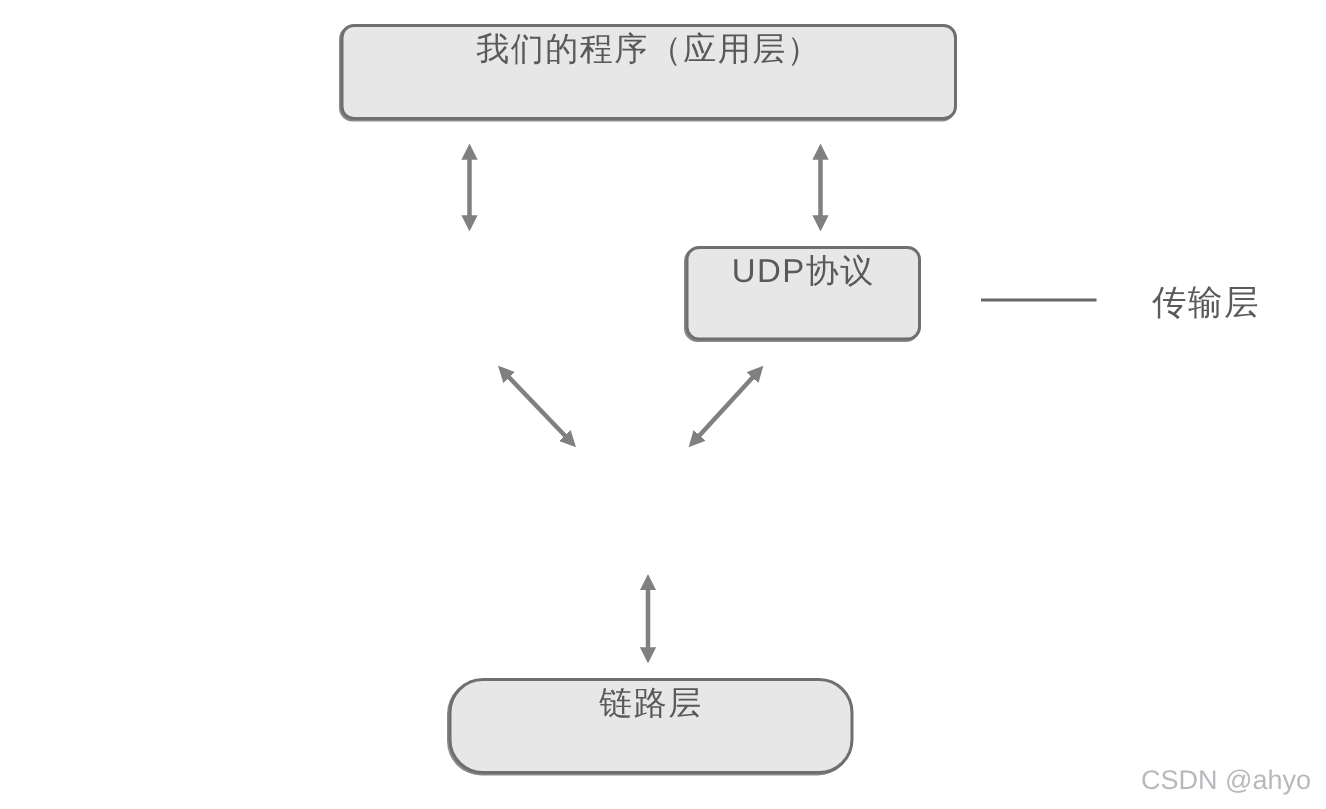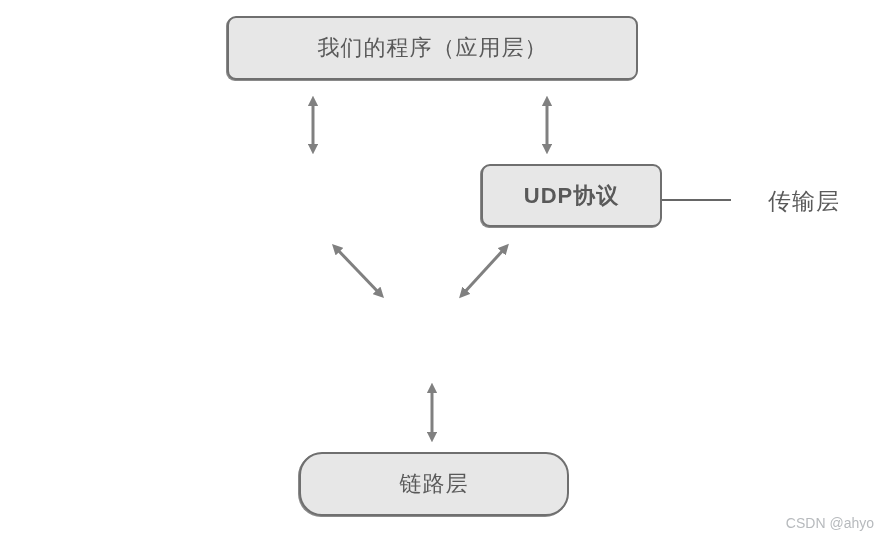--- a/index.html
+++ b/index.html
@@ -15,30 +15,29 @@
     background: #ffffff;
     overflow: hidden;
   }
   .box {
     position: absolute;
     box-sizing: border-box;
     background: #e7e7e7;
     border: 2px solid #6f6f6f;
     border-radius: 9px;
     display: flex;
-    align-items: center;
     justify-content: center;
     color: #595959;
     font-size: 22px;
     letter-spacing: 1px;
     box-shadow: -1px 1px 0 #8a8a8a;
   }
   .box-app  { left: 227px; top: 16px;  width: 411px; height: 64px; }
   .box-tcp  { left: 225px; top: 164px; width: 181px; height: 63px; }
-  .box-udp  { left: 481px; top: 164px; width: 181px; height: 63px; font-weight: bold; }
+  .box-udp  { left: 457px; top: 164px; width: 157px; height: 63px; }
   .box-ip   { left: 315px; top: 307px; width: 240px; height: 61px; }
   .box-link { left: 299px; top: 452px; width: 270px; height: 64px; border-radius: 23px; }
   .arrows-svg {
     position: absolute;
     left: 0;
     top: 0;
     width: 884px;
     height: 539px;
     pointer-events: none;
   }
@@ -50,21 +49,21 @@
     font-size: 23px;
     letter-spacing: 1px;
     white-space: nowrap;
     margin-left: 26px;
   }
   .watermark {
     position: absolute;
     right: 10px;
     bottom: 8px;
     color: #b7babd;
-    font-size: 14px;
+    font-size: 18px;
     white-space: nowrap;
   }
 </style>
 </head>
 <body>
 
 <div class="canvas">
 
   <svg class="arrows-svg" width="884" height="539" viewBox="0 0 884 539" xmlns="http://www.w3.org/2000/svg">
     <defs>

